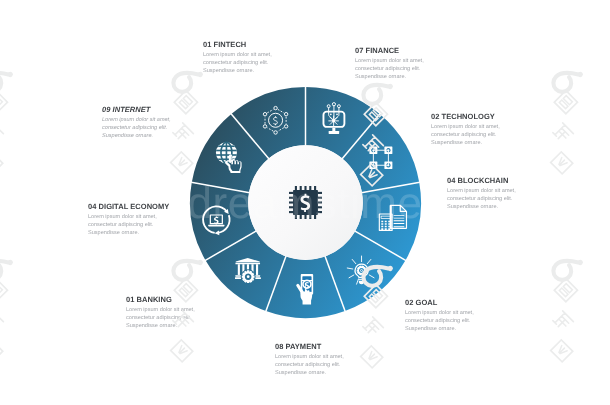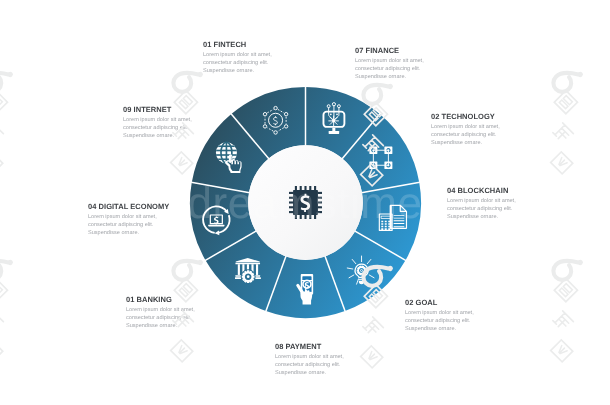--- a/index.html
+++ b/index.html
@@ -267,41 +267,41 @@
         <div class="bdy">Lorem ipsum dolor sit amet, consectetur adipiscing elit. Suspendisse ornare.</div>
       </div>
       <div class="label" style="left: 355px; top: 46px;">
         <div class="ttl">07 FINANCE</div>
         <div class="bdy">Lorem ipsum dolor sit amet, consectetur adipiscing elit. Suspendisse ornare.</div>
       </div>
       <div class="label" style="left: 431px; top: 112px;">
         <div class="ttl">02 TECHNOLOGY</div>
         <div class="bdy">Lorem ipsum dolor sit amet, consectetur adipiscing elit. Suspendisse ornare.</div>
       </div>
-      <div class="label" style="left: 447px; top: 186px;">
+      <div class="label" style="left: 447px; top: 176px;">
         <div class="ttl">04 BLOCKCHAIN</div>
         <div class="bdy">Lorem ipsum dolor sit amet, consectetur adipiscing elit. Suspendisse ornare.</div>
       </div>
       <div class="label" style="left: 405px; top: 298px;">
         <div class="ttl">02 GOAL</div>
         <div class="bdy">Lorem ipsum dolor sit amet, consectetur adipiscing elit. Suspendisse ornare.</div>
       </div>
       <div class="label" style="left: 275px; top: 342px;">
         <div class="ttl">08 PAYMENT</div>
         <div class="bdy">Lorem ipsum dolor sit amet, consectetur adipiscing elit. Suspendisse ornare.</div>
       </div>
       <div class="label" style="left: 126px; top: 295px;">
         <div class="ttl">01 BANKING</div>
         <div class="bdy">Lorem ipsum dolor sit amet, consectetur adipiscing elit. Suspendisse ornare.</div>
       </div>
       <div class="label" style="left: 88px; top: 202px;">
         <div class="ttl">04 DIGITAL ECONOMY</div>
         <div class="bdy">Lorem ipsum dolor sit amet, consectetur adipiscing elit. Suspendisse ornare.</div>
       </div>
-      <div class="label" style="left: 123px; top: 105px;">
+      <div class="label" style="left: 102px; top: 105px; font-style: italic;">
         <div class="ttl">09 INTERNET</div>
         <div class="bdy">Lorem ipsum dolor sit amet, consectetur adipiscing elit. Suspendisse ornare.</div>
       </div>
     </div>
 
 <svg class="wm" id="watermark" viewBox="0 0 610 405">
   <defs>
     <g id="wm-tile">
 
       <g>

